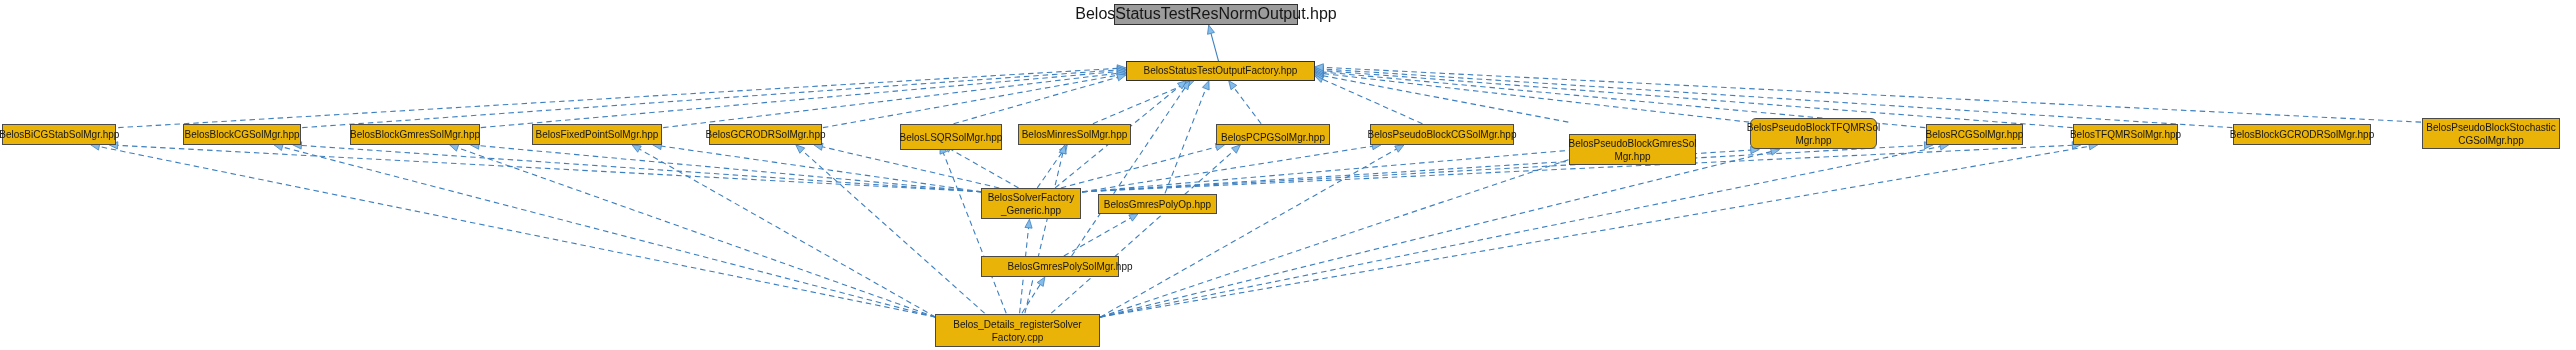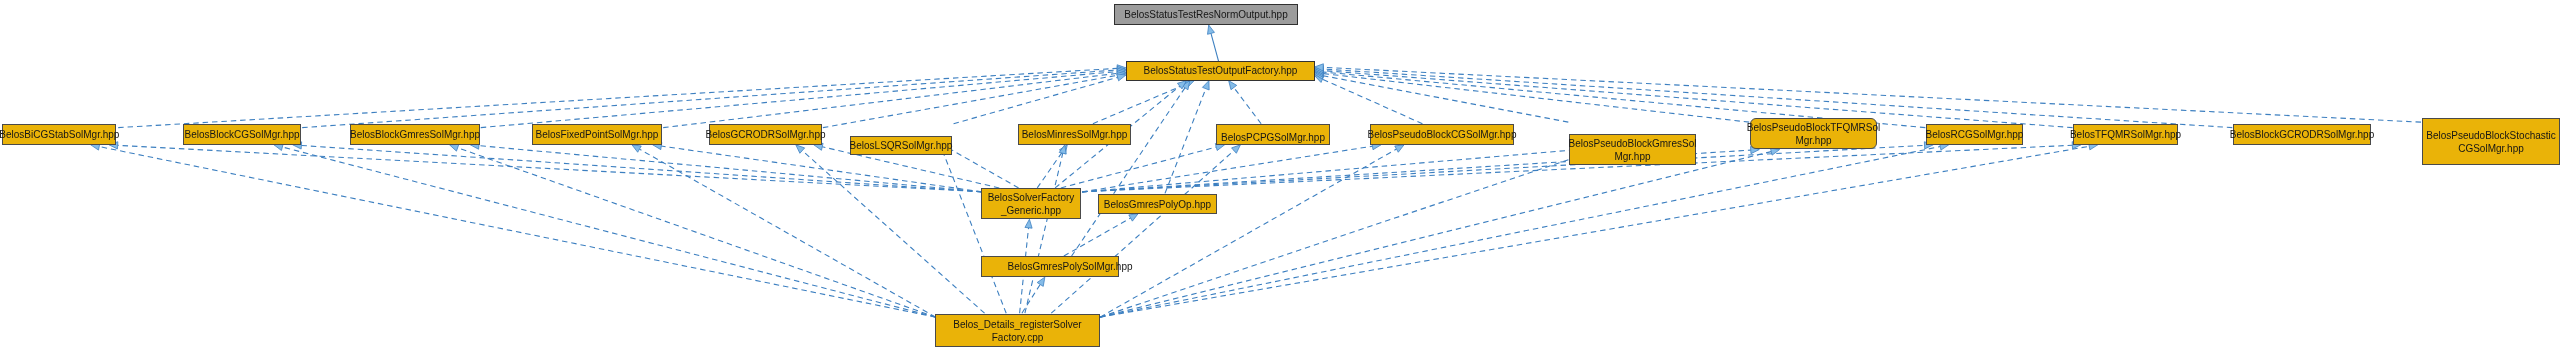--- a/index.html
+++ b/index.html
@@ -25,21 +25,21 @@
     color:#161616;
     font-size:10px;
     line-height:1.3;
     text-align:center;
     white-space:nowrap;
     cursor:pointer;
   }
   .node.root{
     background:#9c9c9c;
     border:1.6px solid #303030;
-    font-size:10px;
+    font-size:16px;
   }
   .node.major{border:1.2px solid #333333;}
   .node span{display:block;}
 </style>
 </head>
 <body>
 
 <div id="canvas">
 
   <svg id="edges" width="2576" height="350" viewBox="0 0 3286 447">
@@ -162,21 +162,21 @@
   </div>
 
   <div class="node" style="left: 532px; top: 124px; width: 130px; height: 21px;">
     <span>BelosFixedPointSolMgr.hpp</span>
   </div>
 
   <div class="node" style="left: 709px; top: 124px; width: 113px; height: 21px;">
     <span>BelosGCRODRSolMgr.hpp</span>
   </div>
 
-  <div class="node" style="left: 850px; top: 124px; width: 102px; height: 19px; margin-top: 12px;">
+  <div class="node" style="left: 900px; top: 124px; width: 102px; height: 26px;">
     <span>BelosLSQRSolMgr.hpp</span>
   </div>
 
   <div class="node" style="left: 1018px; top: 124px; width: 113px; height: 21px;">
     <span>BelosMinresSolMgr.hpp</span>
   </div>
 
   <div class="node" style="left: 1216px; top: 124px; width: 114px; height: 21px; justify-content: flex-end;">
     <span>BelosPCPGSolMgr.hpp</span>
   </div>
@@ -200,21 +200,21 @@
   </div>
 
   <div class="node" style="left: 2073px; top: 124px; width: 105px; height: 21px;">
     <span>BelosTFQMRSolMgr.hpp</span>
   </div>
 
   <div class="node" style="left: 2233px; top: 124px; width: 138px; height: 21px;">
     <span>BelosBlockGCRODRSolMgr.hpp</span>
   </div>
 
-  <div class="node" style="left: 2422px; top: 118px; width: 138px; height: 47px; align-items: center;">
+  <div class="node" style="left: 2422px; top: 118px; width: 138px; height: 31px; align-items: center;">
     <span>BelosPseudoBlockStochastic</span>
     <span>CGSolMgr.hpp</span>
   </div>
 
   <div class="node" style="left: 981px; top: 188px; width: 100px; height: 31px;">
     <span>BelosSolverFactory</span>
     <span>_Generic.hpp</span>
   </div>
 
   <div class="node" style="left: 1098px; top: 194px; width: 119px; height: 20.4px;">

